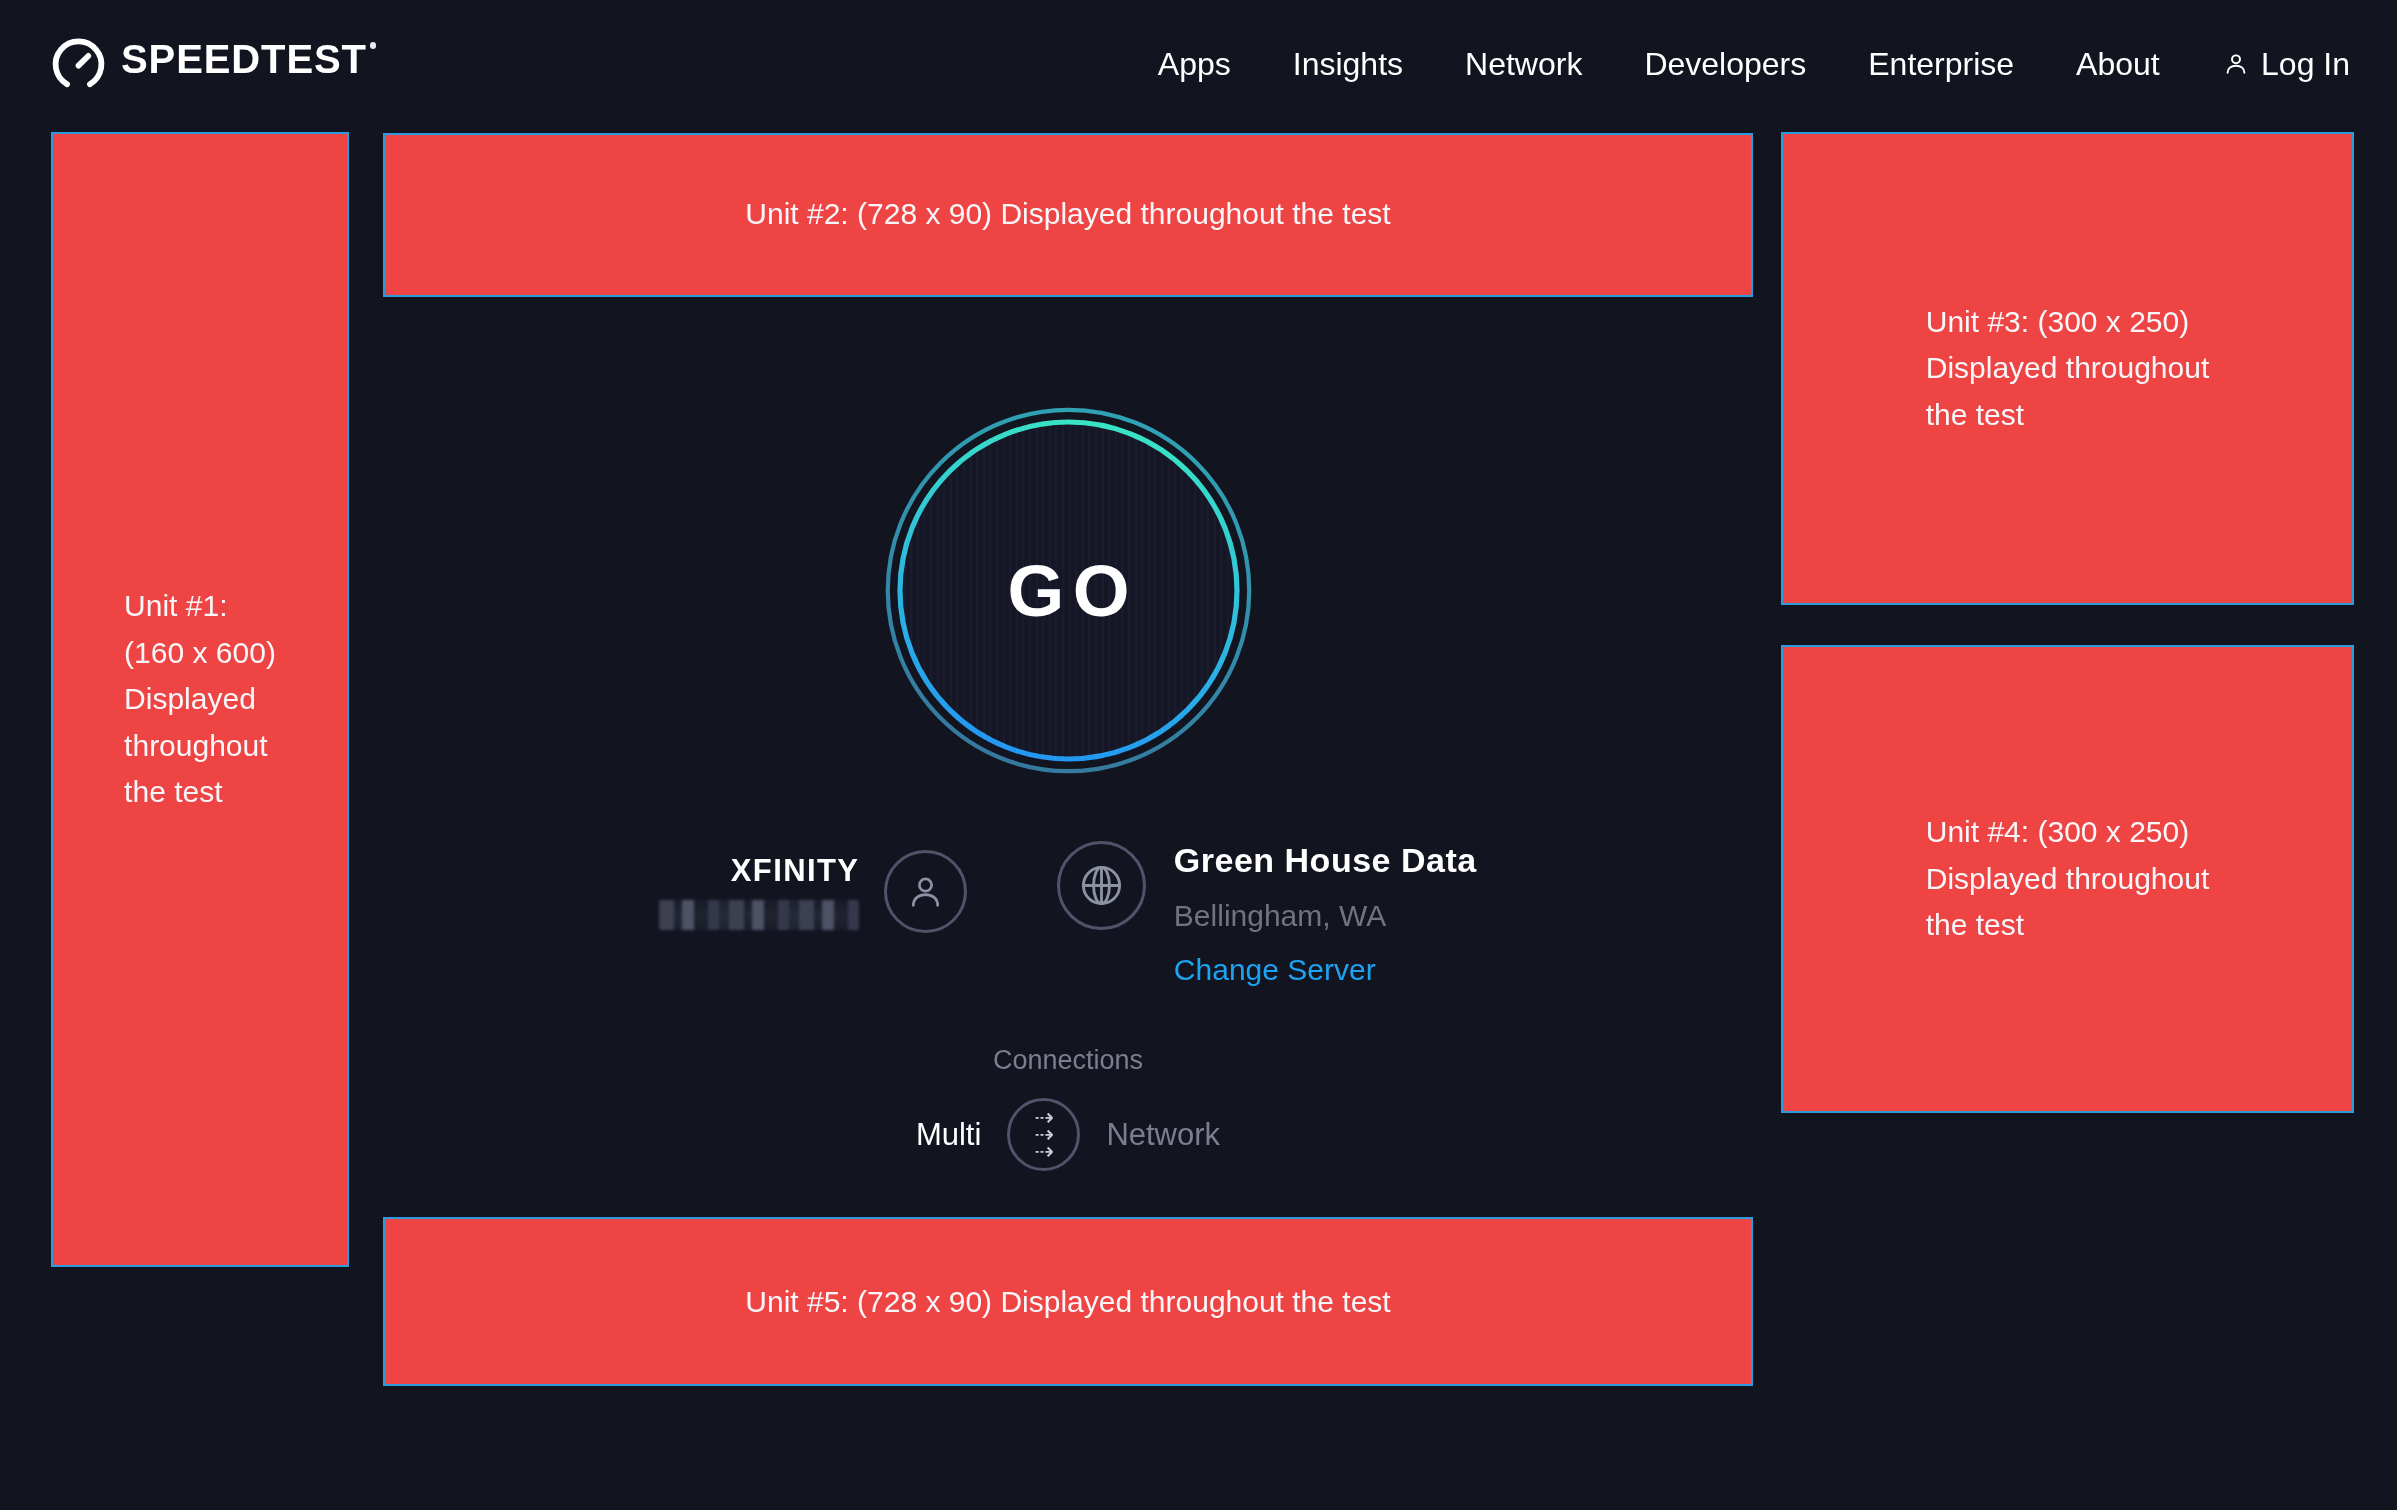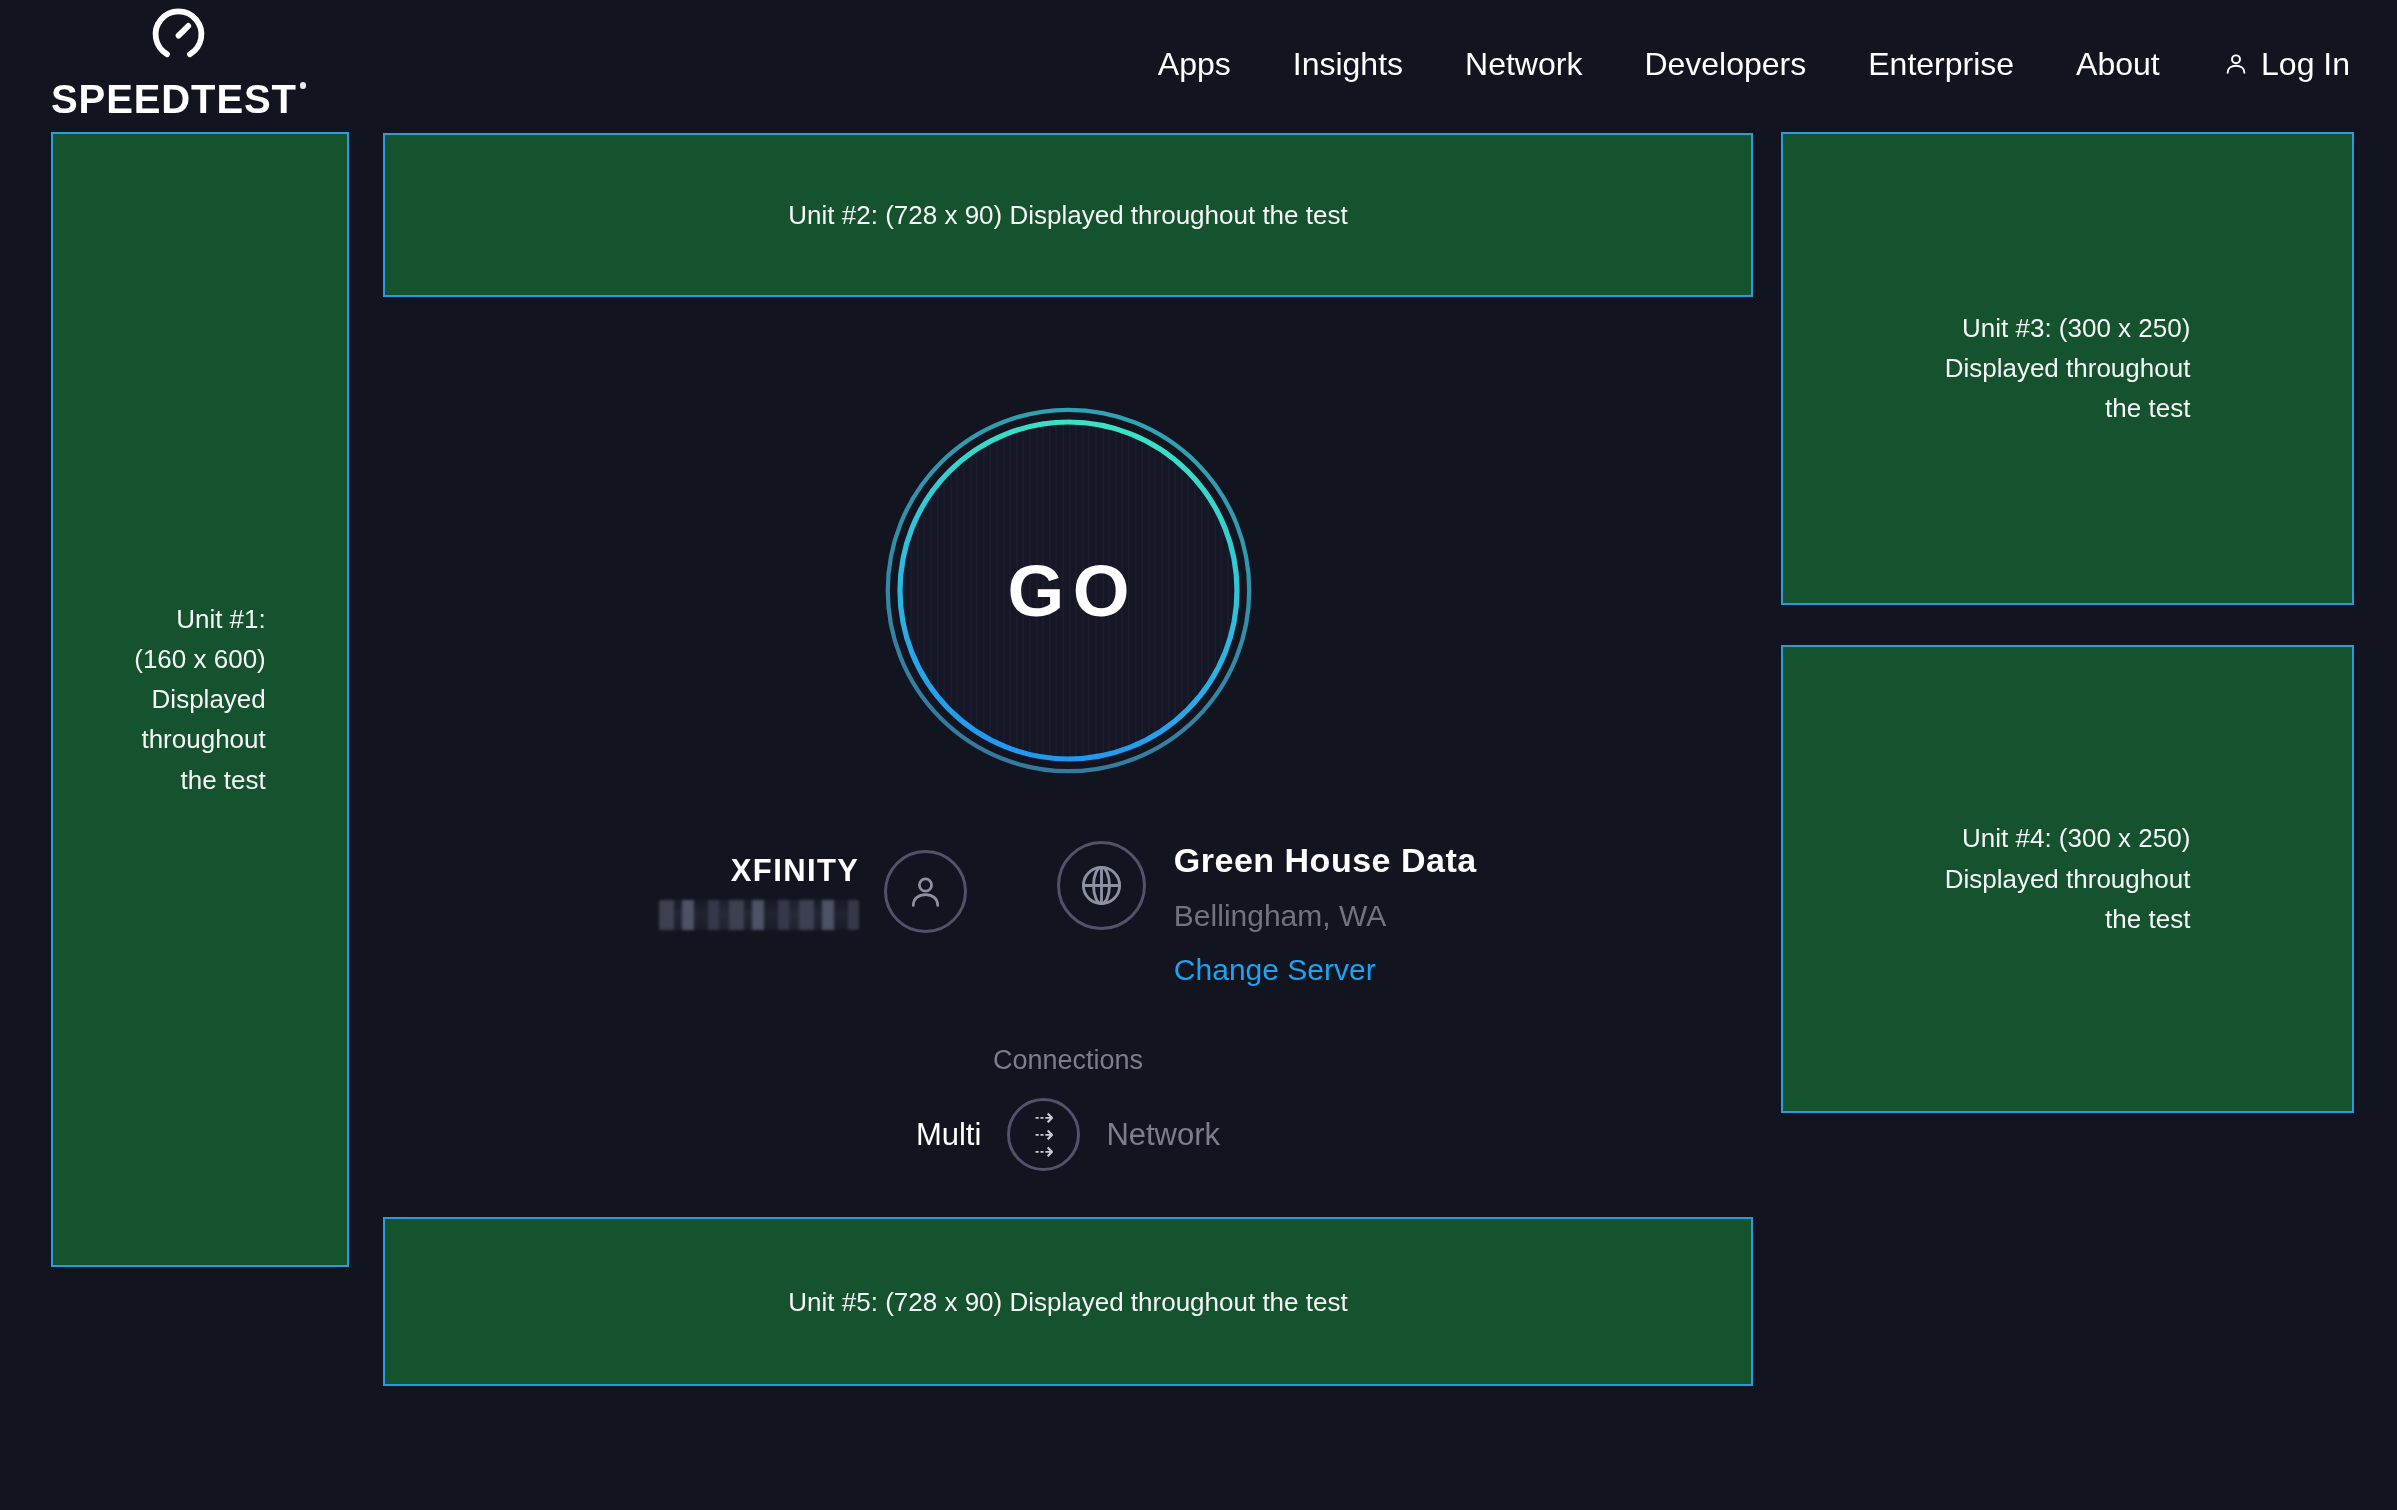--- a/index.html
+++ b/index.html
@@ -10,38 +10,38 @@
     color:#ffffff;
     overflow:hidden;
   }
   a { text-decoration:none; color:inherit; cursor:pointer; }
 
   
   .header {
     height:128px; display:flex; align-items:center;
     padding:0 47px 0 51px;
   }
-  .logo { display:flex; align-items:center; gap:15px; cursor:pointer;flex-direction:column; }
+  .logo { display:flex; gap:15px; cursor:pointer; }
   .logo-text { font-size:40px; font-weight:700; letter-spacing:0.9px; display:flex; }
   .tm-dot { width:6.6px; height:6.6px; border-radius:50%; background:#e8e8ee; margin:5.6px 0 0 2.8px; }
   .nav { margin-left:auto; display:flex; align-items:center; gap:62px; font-size:32px; font-weight:400; }
   .nav a { color:#fff; }
   .login { display:flex; align-items:center; gap:11.3px; }
 
   
   .main { display:flex; padding:1.9px 45px 0 51px; align-items:flex-start; }
   .col-left  { width:298px; flex:none; }
   .col-center{ width:1370px; flex:none; margin-left:34px; display:flex; flex-direction:column; align-items:center; }
   .col-right { width:573px; flex:none; margin-left:28px; }
 
   
   .ad {
-    background:#14532d; border:2.8px solid #2b9bdd;
+    background:#ef4444; border:2.8px solid #2b9bdd;
     display:flex; align-items:center; justify-content:center;
-    text-align:right; font-size:26px; line-height:1.55;
+    text-align:left; font-size:30px; line-height:1.55;
     color:#f7f7fa; white-space:pre-line;
   }
   .ad-unit1 { width:298px; height:1135px; margin-top:1.9px; }
   .ad-unit2 { width:100%; height:164px; margin-top:2.8px; }
   .ad-unit3 { width:573px; height:473px; margin-top:1.9px; }
   .ad-unit4 { width:573px; height:468px; margin-top:40px; }
   .ad-unit5 { width:100%; height:169px; margin-top:46px; }
 
   
   .tabs { margin-top:47px; height:40px; display:flex; align-items:center; gap:43px; }

